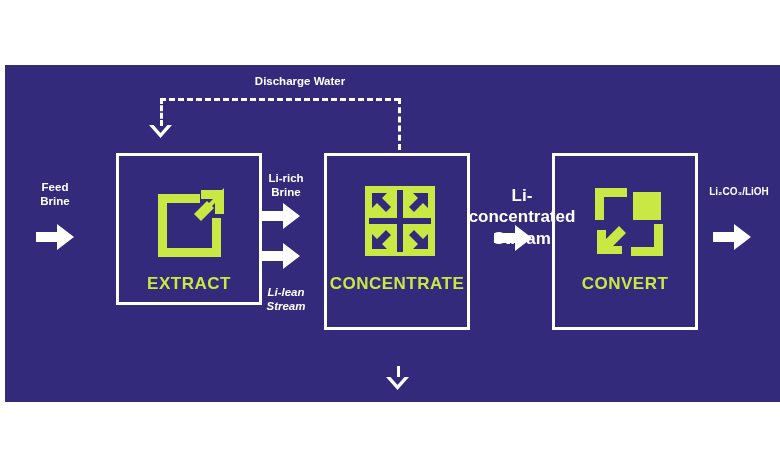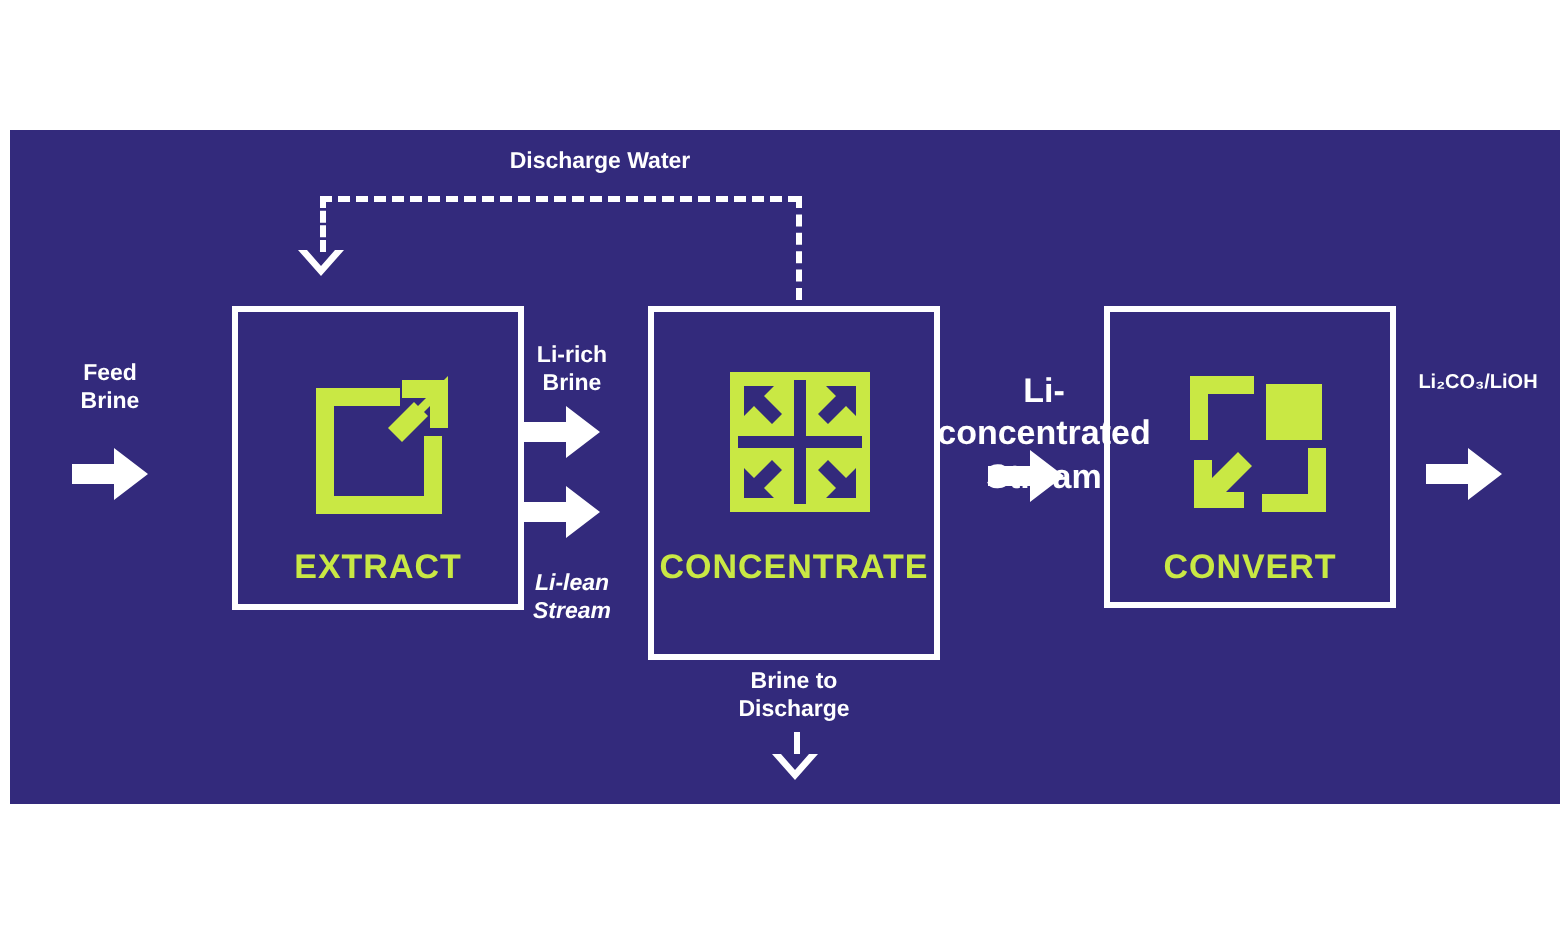--- a/index.html
+++ b/index.html
@@ -141,41 +141,39 @@
         <path d="M7 7 L22 7 L17 12 L26 21 L21 26 L12 17 L7 22 Z" fill="#332a7c"></path>
         <path d="M63 7 L63 22 L58 17 L49 26 L44 21 L53 12 L48 7 Z" fill="#332a7c"></path>
         <path d="M7 63 L7 48 L12 53 L21 44 L26 49 L17 58 L22 63 Z" fill="#332a7c"></path>
         <path d="M63 63 L48 63 L53 58 L44 49 L49 44 L58 53 L63 48 Z" fill="#332a7c"></path>
       </svg>
     </div>
 
     <div class="stagelabel" style="top:118px;font-size:17px;">CONCENTRATE</div>
   </div>
 
-  <div class="wlabel" style="left:355px;top:334px;width:84px;font-size:11.5px;">Brine to
-Discharge</div>
 
   <div class="dash-v" style="left:397px;top:366px;height:11px;"></div>
 
   <div class="arrow-d" style="left:385px;top:376px;width:25px;height:16px;">
     <svg viewBox="0 0 25 16" width="25" height="16">
       <path d="M1 1 L12.5 14 L24 1 L19.5 1 L12.5 9 L5.5 1 Z" fill="#ffffff"></path>
     </svg>
   </div>
 
   <div class="wlabel" style="left:466px;top:185px;width:112px;font-size:17px;">Li-concentrated
 Stream</div>
 
   <div class="arrow-r" style="left:494px;top:225px;">
     <svg viewBox="0 0 38 26" width="38" height="26">
       <path d="M0 8 L21 8 L21 0 L38 13 L21 26 L21 18 L0 18 Z" fill="#ffffff"></path>
     </svg>
   </div>
 
-  <div class="stagebox" style="left:552px;top:153px;width:146px;height:151px;">
+  <div class="stagebox" style="left:552px;top:153px;width:146px;height:177px;">
 
     <div class="abs" style="left:38px;top:30px;">
       <svg viewBox="0 0 72 72" width="72" height="72">
 
         <path d="M2 2 L34 2 L34 11 L11 11 L11 34 L2 34 Z" fill="#c9e844"></path>
 
         <path d="M70 38 L70 70 L38 70 L38 61 L61 61 L61 38 Z" fill="#c9e844"></path>
 
         <rect x="40" y="6" width="28" height="28" fill="#c9e844"></rect>
 

